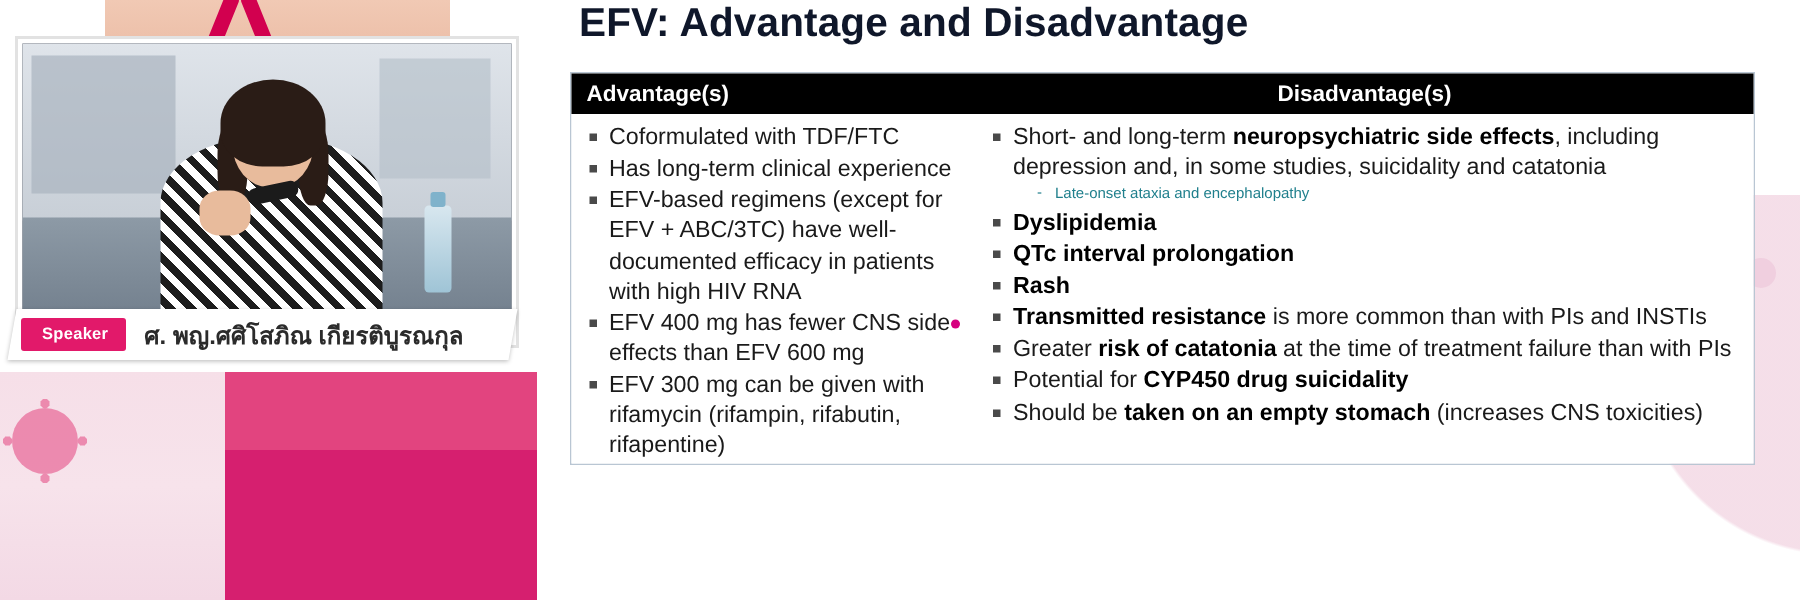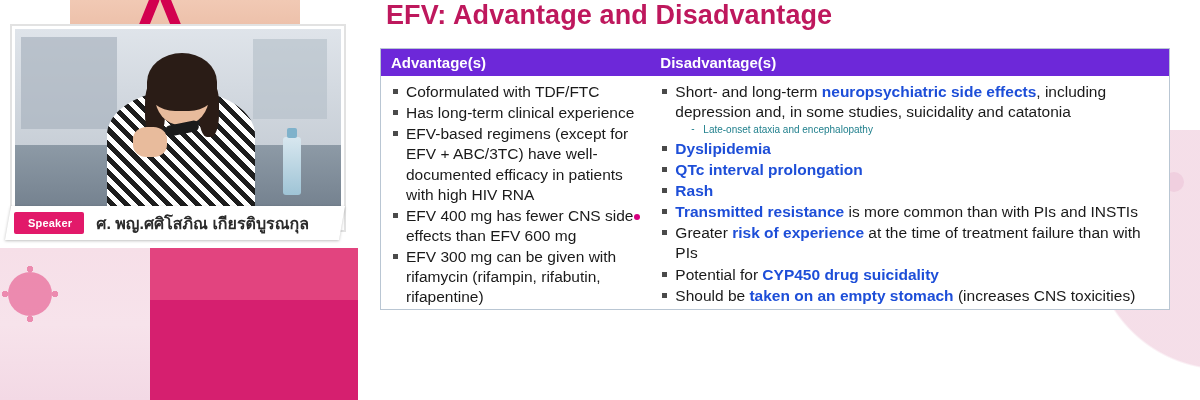--- a/index.html
+++ b/index.html
@@ -303,44 +303,44 @@
     width: 12px; height: 12px;
     border-radius: 50%;
     background: #f0cfdf;
   }
   .slide-title {
     position: absolute;
     left: 28px;
     top: 0px;
     font-size: 27px;
     font-weight: bold;
-    color: #be185d;
+    color: #0f172a;
     letter-spacing: .1px;
   }
   .table {
     position: absolute;
     left: 22px;
     top: 48px;
     width: 790px;
     border: 1px solid #b9c6d3;
     box-sizing: border-box;
   }
   .thead {
     display: flex;
-    background: #6d28d9;
+    background: #000000;
   }
   .th {
     color: #ffffff;
     font-size: 15px;
     font-weight: bold;
     padding: 5px 10px;
     box-sizing: border-box;
   }
   .th-adv { width: 270px; }
-  .th-dis { width: 520px; }
+  .th-dis { width: 520px; text-align: center; }
   .tbody {
     display: flex;
     background: #ffffff;
     justify-content: space-between;
   }
   .td {
     box-sizing: border-box;
     padding: 6px 8px 0 10px;
   }
   .td-adv { width: 270px; }
@@ -381,21 +381,21 @@
     color: #1f7f8c;
   }
   ul.sub > li:before {
     content: "-";
     position: absolute;
     left: 0;
     top: -1px;
     color: #1f7f8c;
   }
   .hl {
-    color: #1d4ed8;
+    color: #000000;
     font-weight: bold;
   }
   .dotmark {
     display: inline-block;
     width: 6px; height: 6px;
     background: #d6007f;
     border-radius: 50%;
     vertical-align: middle;
     margin: 0 1px;
   }
@@ -470,21 +470,21 @@
         </div>
         <div class="td td-dis clip">
           <ul class="bul" id="dis-list">
               <li>Short- and long-term <span class="hl">neuropsychiatric side effects</span>, including depression and, in some studies, suicidality and catatonia<ul class="sub">
                   <li>Late-onset ataxia and encephalopathy</li>
                 </ul></li>
               <li><span class="hl">Dyslipidemia</span></li>
               <li><span class="hl">QTc interval prolongation</span></li>
               <li><span class="hl">Rash</span></li>
               <li><span class="hl">Transmitted resistance</span> is more common than with PIs and INSTIs</li>
-              <li>Greater <span class="hl">risk of experience</span> at the time of treatment failure than with PIs</li>
+              <li>Greater <span class="hl">risk of catatonia</span> at the time of treatment failure than with PIs</li>
               <li>Potential for <span class="hl">CYP450 drug suicidality</span></li>
               <li>Should be <span class="hl">taken on an empty stomach</span> (increases CNS toxicities)</li>
             </ul>
         </div>
       </div>
     </div>
   </div>
 </div>
 
 </body></html>

